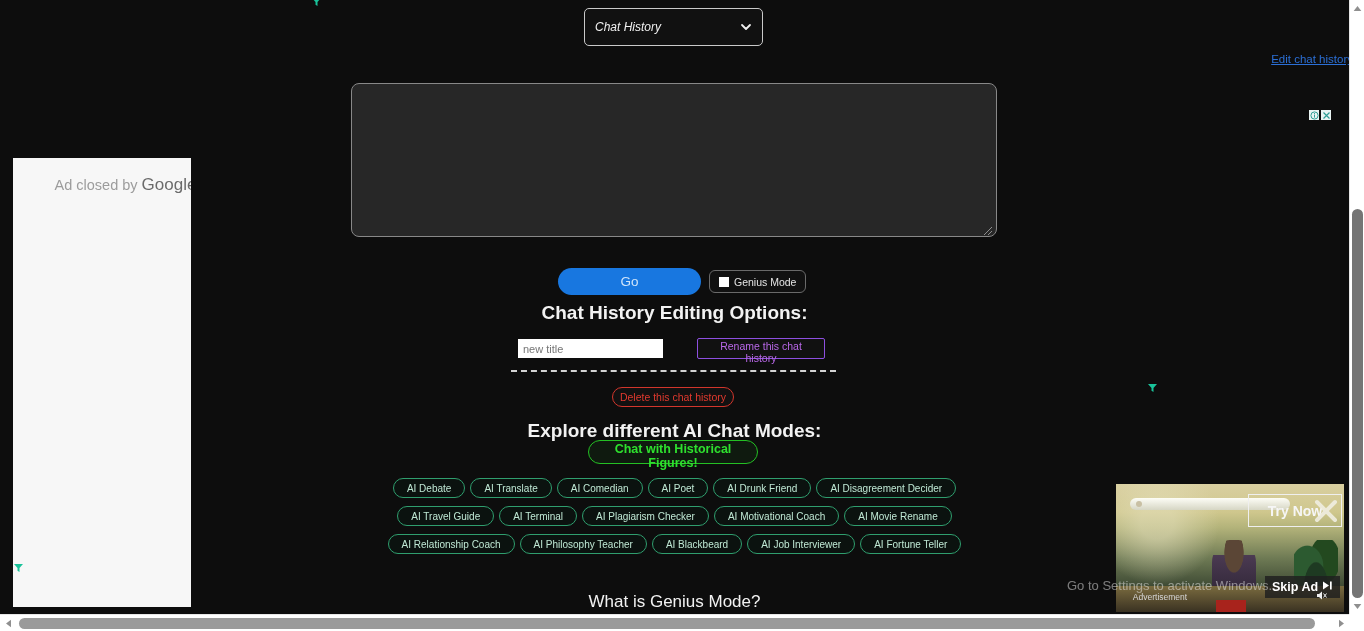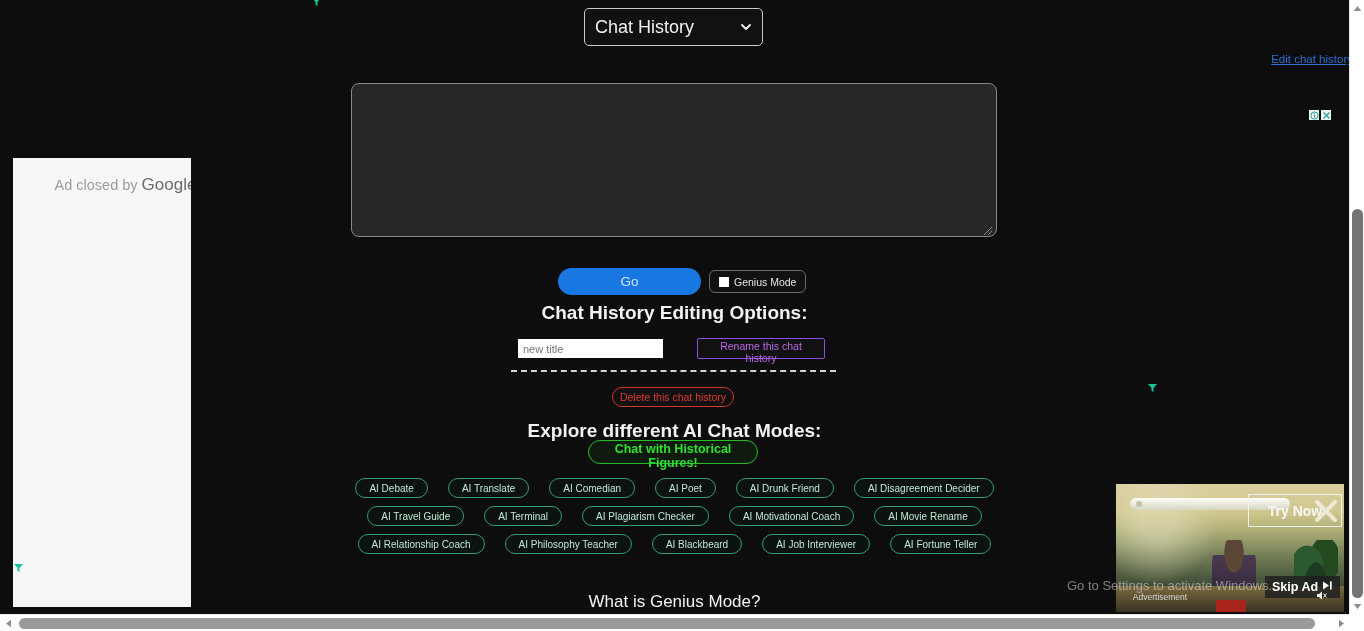--- a/index.html
+++ b/index.html
@@ -38,24 +38,25 @@
   }
   select.history-select {
     width: 179px;
     height: 38px;
     background: #111111;
     color: #f1f1f1;
     border: 1px solid #c9c9c9;
     border-radius: 5px;
     padding: 0 10px;
     font-family: "Liberation Sans", sans-serif;
-    font-size: 18px;
+    font-size: 12px;
     appearance: none;
     -webkit-appearance: none;
     outline: none;
+    font-style: italic;
   }
   .select-arrow {
     position: absolute;
     right: 11px; top: 13px;
     width: 12px; height: 12px;
     pointer-events: none;
   }
   .select-arrow svg { display:block; }
 
   
@@ -222,21 +223,21 @@
   
   .pill-rows {
     position: absolute;
     left: 0; top: 474px;
     width: 1349px;
   }
   .pill-row {
     display: flex;
     justify-content: center;
     align-items: center;
-    gap: 20px;
+    gap: 5px;
     height: 28px;
   }
   .pill {
     display: inline-flex;
     align-items: center;
     justify-content: center;
     height: 20px;
     padding: 0 13px;
     border: 1px solid #2f9e6e;
     border-radius: 11px;

